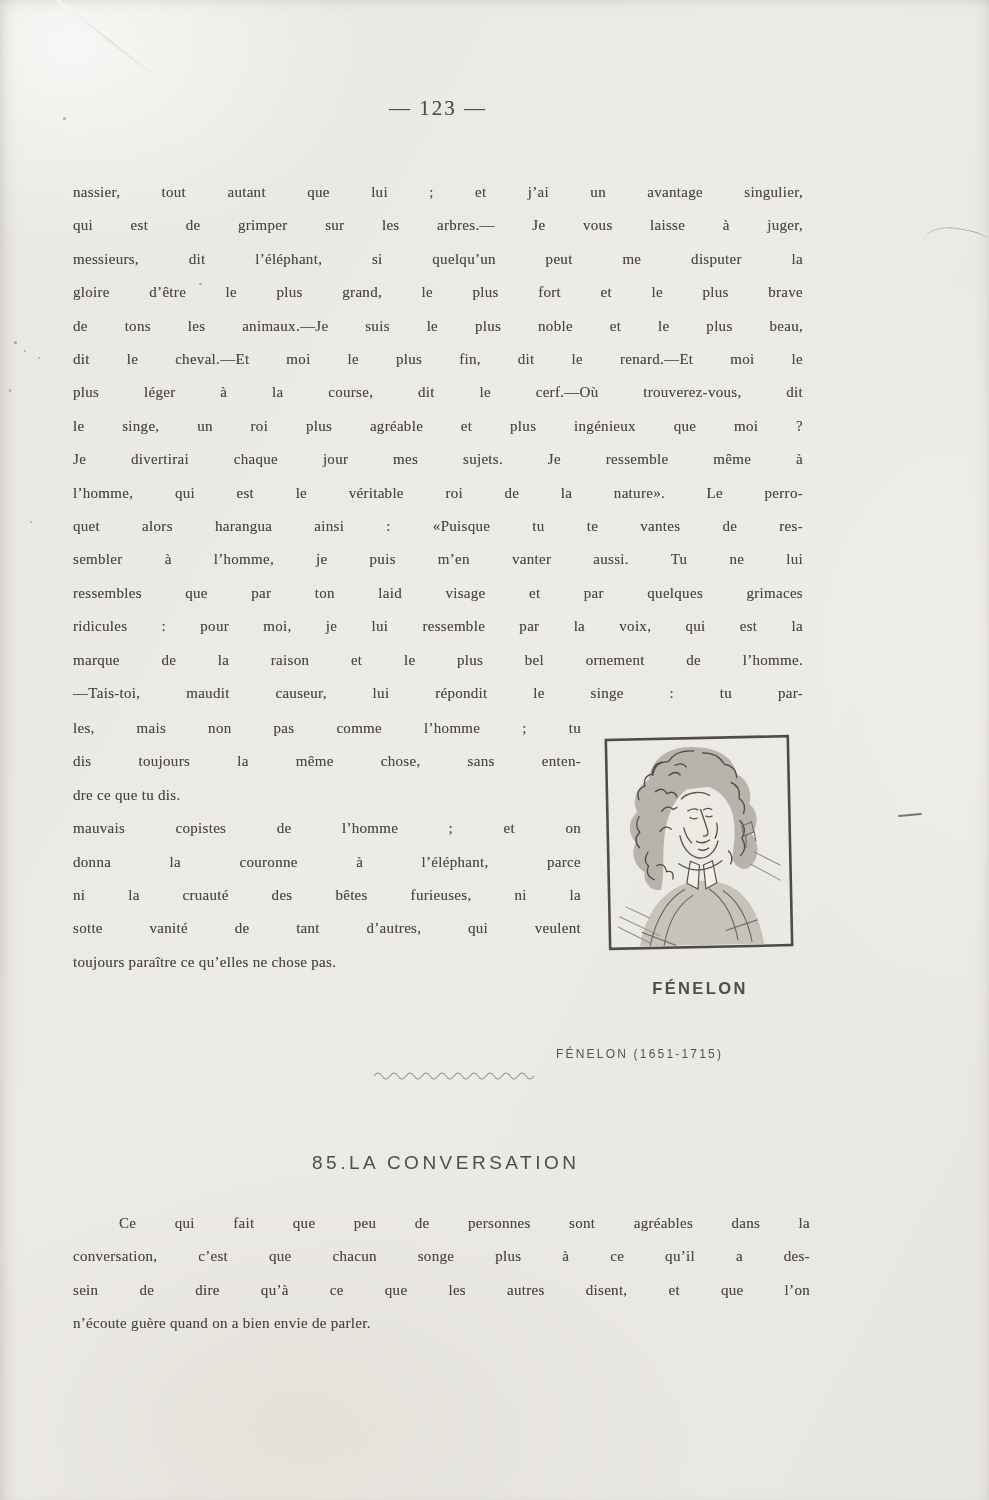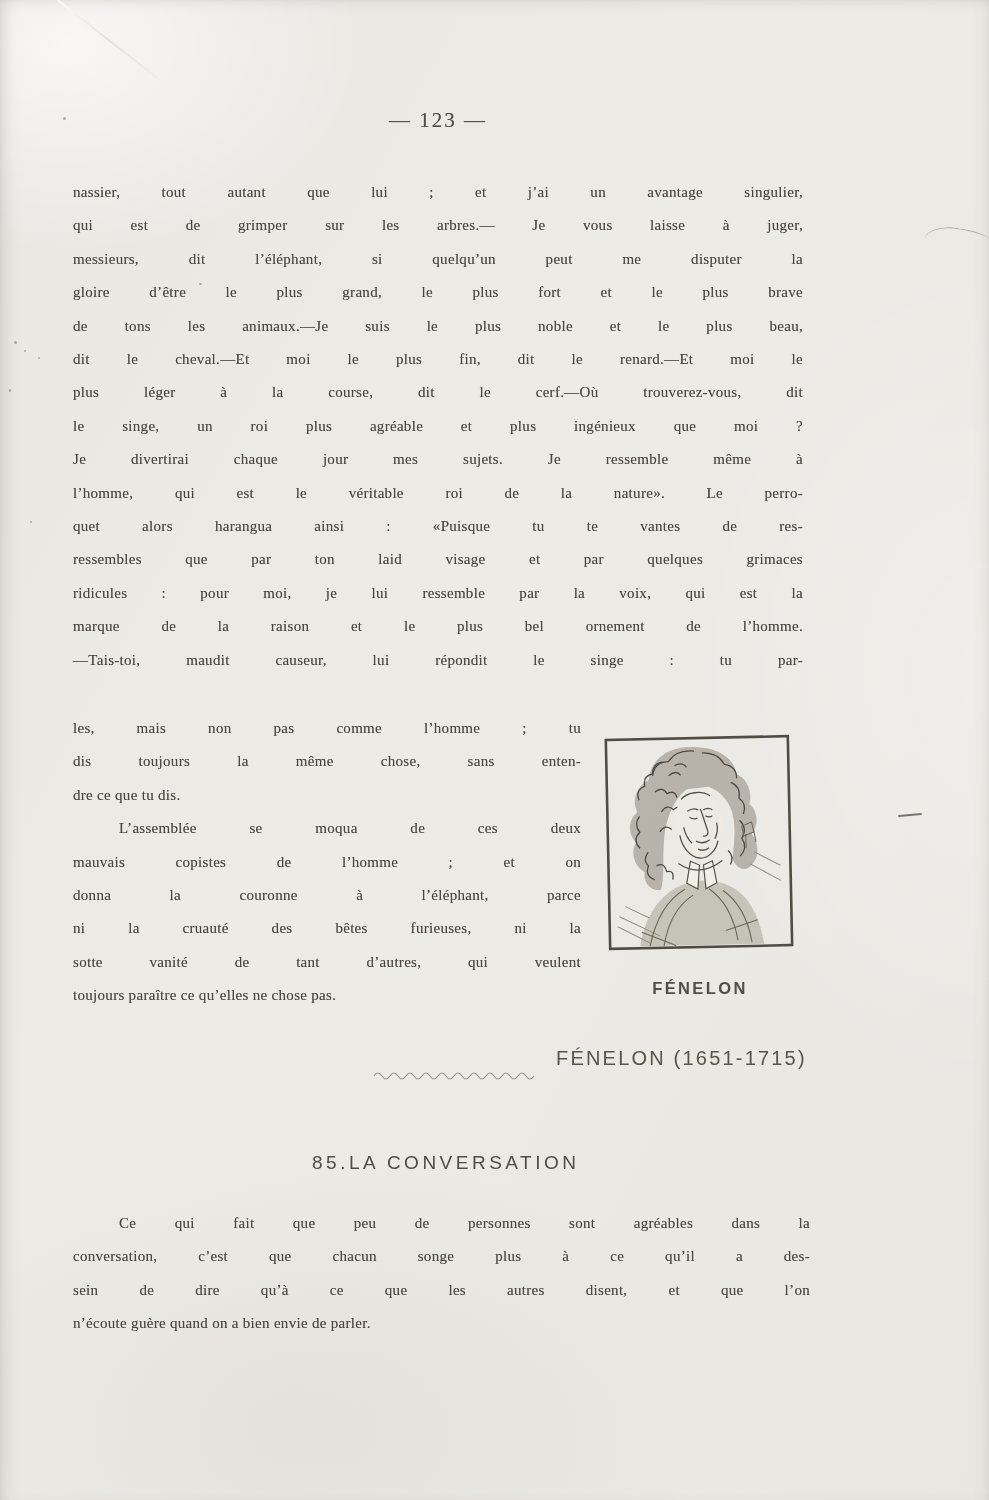--- a/index.html
+++ b/index.html
@@ -13,21 +13,21 @@
       radial-gradient(ellipse 500px 700px at 100% 45%, rgba(255,255,255,.28), rgba(255,255,255,0) 60%),
       radial-gradient(ellipse 600px 400px at 30% 95%, rgba(205,200,188,.25), rgba(255,255,255,0) 70%),
       linear-gradient(118deg,#e9e7e2 0%, #edebe6 45%, #e8e6e1 100%);
     box-shadow: inset 14px 0 20px -16px rgba(120,115,105,.4),
                 inset -12px 0 18px -16px rgba(120,115,105,.3),
                 inset 0 10px 16px -14px rgba(120,115,105,.3);
     font-family:"Liberation Serif", serif;
     color:#4a463f;
   }
   .page-header{
-    position:absolute; top:108px; left:73px; width:730px;
+    position:absolute; top:96px; left:73px; width:730px;
     text-align:center; font-size:21px; letter-spacing:2px;
     color:#504d46; text-shadow:0 0 .6px rgba(74,70,63,.5);
   }
   .textblock{ position:absolute; font-size:15px; line-height:33.4px;
     text-shadow:0 0 .6px rgba(74,70,63,.45); letter-spacing:.3px; }
   .main-text{ top:176px; left:73px; width:730px; }
   .column-text{ top:712px; left:73px; width:508px; }
   .closing-text{ top:1207px; left:73px; width:737px; }
   .line{ text-align:justify; text-align-last:justify; }
   .line.end{ text-align-last:left; }
@@ -35,21 +35,21 @@
 
   .figure{ position:absolute; left:604px; top:731px; width:192px; text-align:center; }
   .figure svg{ display:block; transform:rotate(-1.2deg); }
   .figure-caption{
     margin-top:24px; font-family:"Liberation Sans", sans-serif;
     font-size:16.5px; font-weight:700; letter-spacing:2.4px; color:#514e47;
   }
   .attribution{
     position:absolute; top:1047px; left:556px;
     font-family:"Liberation Sans", sans-serif;
-    font-size:20px; letter-spacing:2.2px; color:#575449;
+    font-size:12px; letter-spacing:2.2px; color:#575449;
   }
   .squiggle{ position:absolute; top:1069px; left:372px; }
   .section-heading{
     position:absolute; top:1152px; left:312px;
     font-family:"Liberation Sans", sans-serif;
     font-size:19px; letter-spacing:3.5px; color:#4f4d48;
     display:flex; 
   }
   
   .speck{ position:absolute; border-radius:50%; background:rgba(70,67,60,.4); }
@@ -76,31 +76,31 @@
       <div class="line">qui est de grimper sur les arbres.— Je vous laisse à juger,</div>
       <div class="line">messieurs, dit l’éléphant, si quelqu’un peut me disputer la</div>
       <div class="line">gloire d’être le plus grand, le plus fort et le plus brave</div>
       <div class="line">de tons les animaux.—Je suis le plus noble et le plus beau,</div>
       <div class="line">dit le cheval.—Et moi le plus fin, dit le renard.—Et moi le</div>
       <div class="line">plus léger à la course, dit le cerf.—Où trouverez-vous, dit</div>
       <div class="line">le singe, un roi plus agréable et plus ingénieux que moi ?</div>
       <div class="line">Je divertirai chaque jour mes sujets. Je ressemble même à</div>
       <div class="line">l’homme, qui est le véritable roi de la nature». Le perro-</div>
       <div class="line">quet alors harangua ainsi : «Puisque tu te vantes de res-</div>
+      <div class="line">sembler à l’homme, je puis m’en vanter aussi. Tu ne lui</div>
       <div class="line">ressembles que par ton laid visage et par quelques grimaces</div>
       <div class="line">ridicules : pour moi, je lui ressemble par la voix, qui est la</div>
       <div class="line">marque de la raison et le plus bel ornement de l’homme.</div>
       <div class="line">—Tais-toi, maudit causeur, lui répondit le singe : tu par-</div>
     </div>
 
   <div class="textblock column-text">
       <div class="line">les, mais non pas comme l’homme ; tu</div>
       <div class="line">dis toujours la même chose, sans enten-</div>
       <div class="line end">dre ce que tu dis.</div>
-      <div class="line indent">L’assemblée se moqua de ces deux</div>
       <div class="line">mauvais copistes de l’homme ; et on</div>
       <div class="line">donna la couronne à l’éléphant, parce</div>
       <div class="line">ni la cruauté des bêtes furieuses, ni la</div>
       <div class="line">sotte vanité de tant d’autres, qui veulent</div>
       <div class="line end">toujours paraître ce qu’elles ne chose pas.</div>
     </div>
 
   <div class="figure">
     <svg width="192" height="224" viewBox="0 0 192 224" xmlns="http://www.w3.org/2000/svg">
       <rect x="4" y="7" width="182" height="209" fill="none" stroke="#4f4c44" stroke-width="2.6"></rect>

